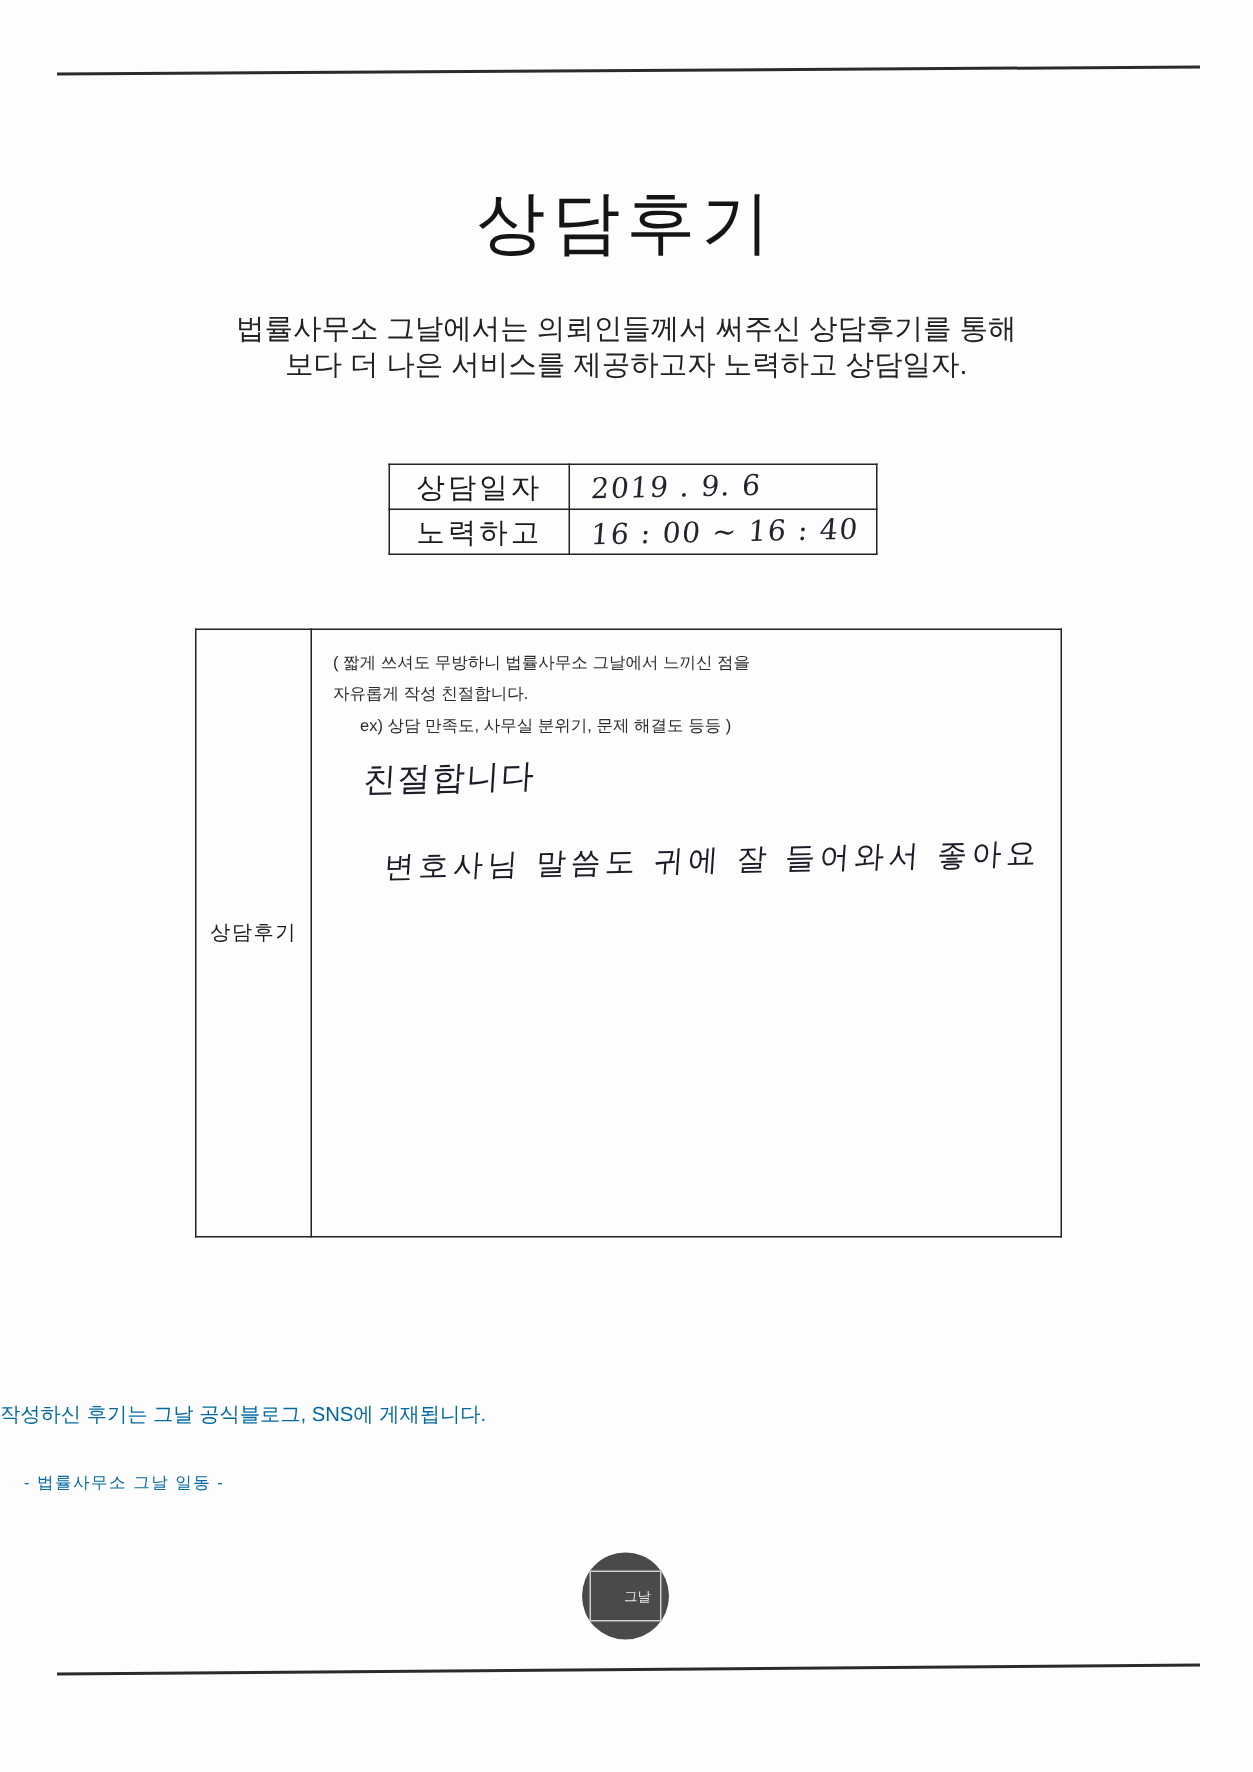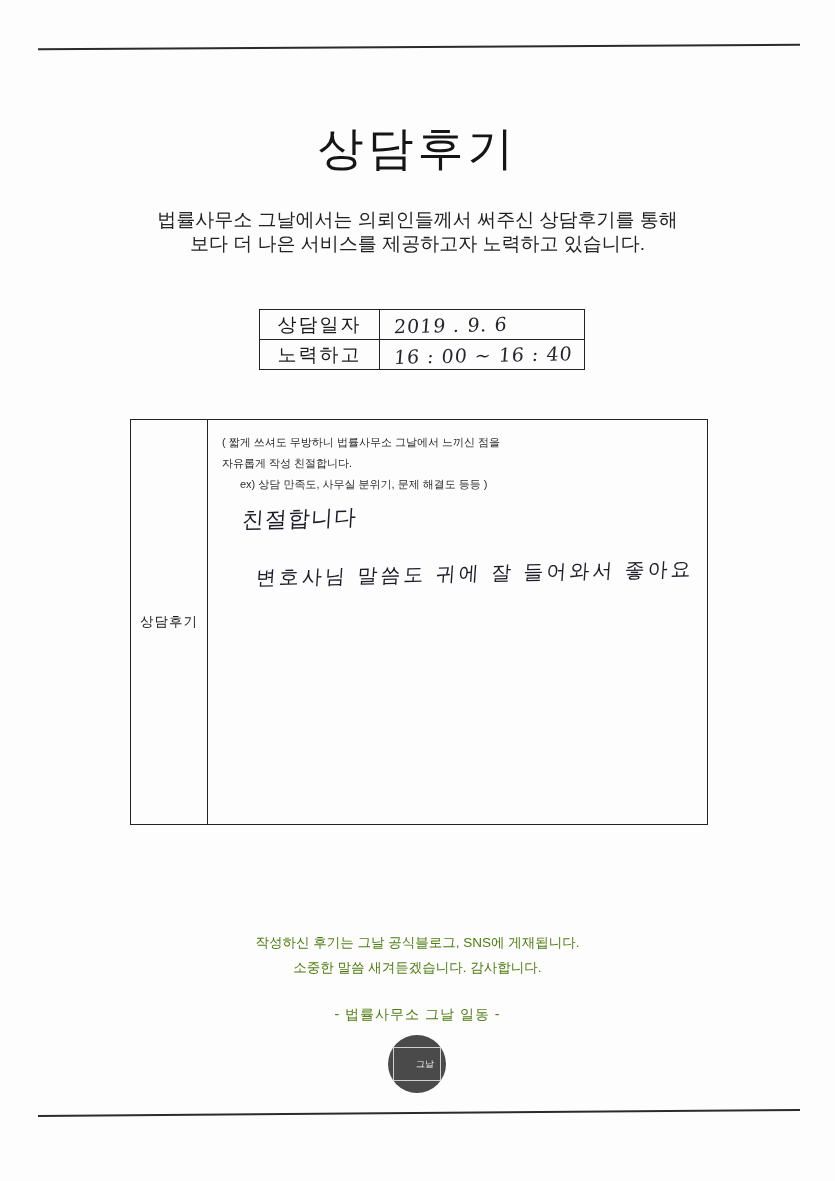--- a/index.html
+++ b/index.html
@@ -145,29 +145,29 @@
     transform: rotate(-1.2deg) skewX(-5deg);
     letter-spacing: 3px;
   }
 
   
   .footer {
     position: absolute;
     top: 930px;
     left: 0;
     width: 835px;
-    text-align: center;
     font-size: 13.5px;
     line-height: 25px;
-    color: #4d7c0f;
+    color: #0369a1;
   }
   .footer .signoff {
     margin-top: 22px;
-    font-size: 14px;
-    letter-spacing: 1px;
+    font-size: 11px;
+    letter-spacing: 1px;
+    margin-left: 16px;
   }
 
   .stamp {
     position: absolute;
     top: 1035px;
     left: 388px;
     width: 58px;
     height: 58px;
     border-radius: 50%;
     background: #4a4a4a;
@@ -194,21 +194,21 @@
 <body>
 
 <div class="page">
 
   <div class="rule top"></div>
 
   <div class="title">상담후기</div>
 
   <div class="intro">
     <div>법률사무소 그날에서는 의뢰인들께서 써주신 상담후기를 통해</div>
-    <div>보다 더 나은 서비스를 제공하고자 노력하고 있습니다.</div>
+    <div>보다 더 나은 서비스를 제공하고자 노력하고 상담일자.</div>
   </div>
 
   <table class="meta-table">
     <tbody>
         <tr>
       <td class="meta-label">상담일자</td>
       <td class="meta-value">
         <span class="hw">2019 . 9. 6</span>
       </td>
     </tr>
@@ -235,21 +235,20 @@
           <div><span class="line1">친절합니다</span></div>
           <div><span class="line2">변호사님 말씀도  귀에 잘 들어와서  좋아요</span></div>
         </div>
       </td>
     </tr>
   </tbody>
     </table>
 
   <div class="footer">
     <div>작성하신 후기는 그날 공식블로그, SNS에 게재됩니다.</div>
-    <div>소중한 말씀 새겨듣겠습니다. 감사합니다.</div>
     <div class="signoff">- 법률사무소 그날 일동 -</div>
   </div>
 
   <div class="stamp">
     <div class="stamp-inner">그날</div>
   </div>
 
   <div class="rule bottom"></div>
 
 </div>

